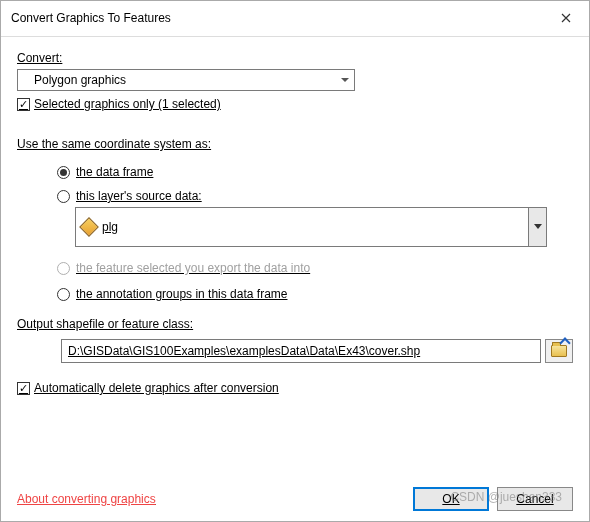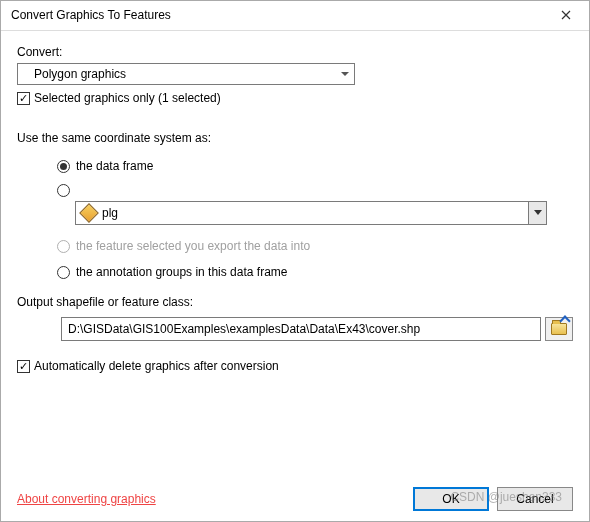--- a/index.html
+++ b/index.html
@@ -6,35 +6,35 @@
     body {
       font-family: 'Segoe UI', Tahoma, sans-serif;
       font-size: 12px;
       background: #fff;
       width: 590px;
       height: 522px;
       overflow: hidden;
     }
     .window { border: 1px solid #aaa; width: 590px; height: 522px; display: flex; flex-direction: column; }
     .titlebar {
-      height: 30px;
+      height: 36px;
       display: flex;
       align-items: center;
       justify-content: space-between;
       padding: 0 2px 2px 10px;
       background: #fff;
       border-bottom: 1px solid #ddd;
     }
     .titlebar .title { font-size: 12px; }
     .close-btn {
       width: 42px; height: 28px;
       display: flex; align-items: center; justify-content: center;
       font-size: 14px;
     }
-    .content { padding: 14px 16px 10px 16px; flex: 1; display: flex; flex-direction: column; }
+    .content { padding: 14px 16px 10px 16px; flex: 1; display: flex; flex-direction: column; text-decoration: underline; }
     .label { margin-bottom: 4px; }
     .dropdown, .layer-dropdown, .textfield {
       width: 100%;
       height: 22px;
       border: 1px solid #7a7a7a;
       background: #fff;
       font-family: inherit;
       font-size: 12px;
       padding: 0 4px;
     }
@@ -63,21 +63,21 @@
       border-radius: 50%;
     }
     .radio.disabled { border-color: #b0b0b0; }
     .disabled-text { color: #a0a0a0; }
     .subtext { color: #a0a0a0; font-size: 11px; margin-top: 1px; }
     .layer-select-wrap { margin-left: 18px; margin-top: 4px; position: relative; width: 472px; }
     .layer-dropdown {
       display: flex; align-items: center; gap: 6px;
       padding: 0 4px;
       position: relative;
-      height: 24px;
+      height: 40px;
     }
     .layer-dropdown .arrow-btn {
       position: absolute; right: 0; top: 0; bottom: 0;
       width: 18px;
       border-left: 1px solid #7a7a7a;
       background: #e8e8e8;
       display: flex; align-items: center; justify-content: center;
     }
     .diamond-icon {
       width: 14px; height: 14px;
@@ -191,20 +191,21 @@
 
     <div class="radio-group">
 
       <div class="radio-row">
         <div class="radio selected"></div>
         <span>the data frame</span>
       </div>
 
       <div class="radio-row" style="margin-bottom:4px;">
         <div class="radio"></div>
+        <span>this layer's source data:</span>
       </div>
       <div class="layer-select-wrap">
         <div class="layer-dropdown">
           <div class="diamond-icon"></div>
           <span>plg</span>
           <div class="arrow-btn">
             <svg width="8" height="6" viewBox="0 0 8 6">
                 <path d="M0 0 L4 5 L8 0 Z" fill="#333"></path>
               </svg>
           </div>

